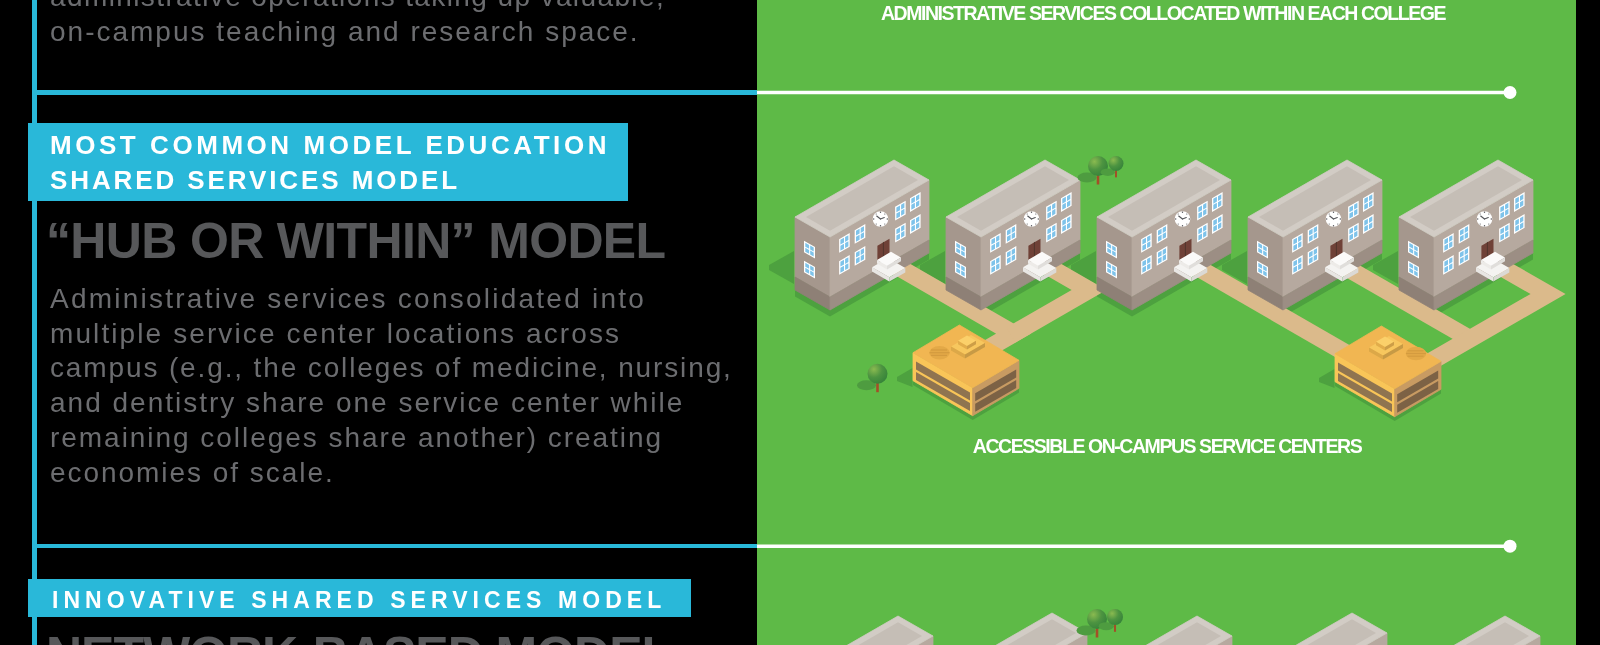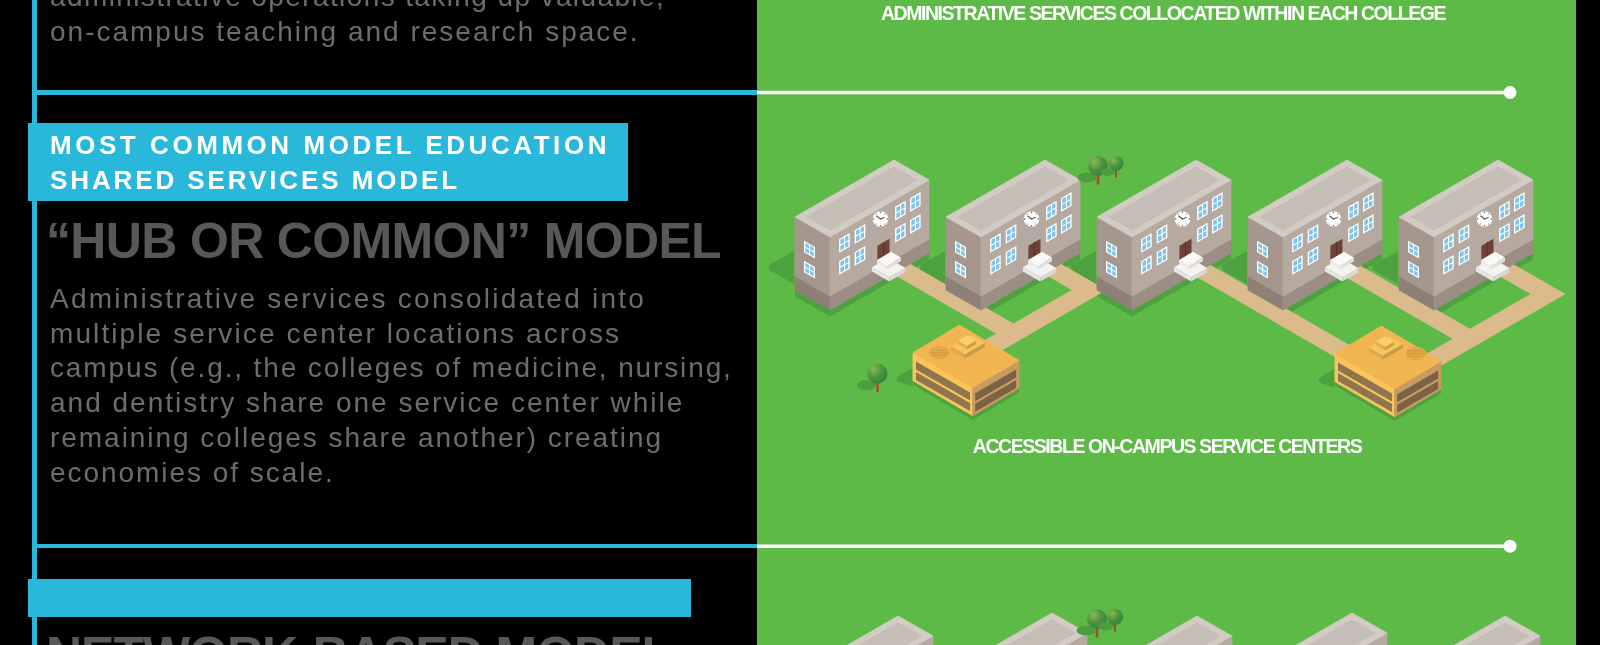--- a/index.html
+++ b/index.html
@@ -17,28 +17,29 @@
   <div class="abs" style="left:32px;top:0;width:5px;height:645px;background:#29b8d9;"></div>
 
   <div class="abs para" style="left:50px;top:-20px;"><span style="letter-spacing:1.39px;">administrative operations taking up valuable,</span><br><span style="letter-spacing:2.0px;">on-campus teaching and research space.</span></div>
 
   <div class="abs" style="left:32px;top:90.4px;width:725px;height:4.3px;background:#29b8d9;"></div>
 
   <div class="abs" style="left:28px;top:123px;width:600px;height:78px;background:#29b8d9;"></div>
 
   <div class="abs lbl" style="left:50px;top:128.4px;font-size:26px;line-height:35px;"><span style="letter-spacing:3.55px;">MOST COMMON MODEL EDUCATION</span><br><span style="letter-spacing:2.9px;text-align:center;">SHARED SERVICES MODEL</span></div>
 
-  <div class="abs" style="left:46px;top:212px;color:#57585a;font-size:50px;font-weight:bold;letter-spacing:-0.66px;white-space:nowrap;">“HUB OR COMMON” MODEL</div>
+  <div class="abs" style="left:46px;top:212px;color:#57585a;font-size:50px;font-weight:bold;letter-spacing:-0.66px;white-space:nowrap;">“HUB OR WITHIN” MODEL</div>
 
   <div class="abs para" style="left:50px;top:282px;"><span style="letter-spacing:2.24px;">Administrative services consolidated into</span><br><span style="letter-spacing:2.10px;">multiple service center locations across</span><br><span style="letter-spacing:1.87px;">campus (e.g., the colleges of medicine, nursing,</span><br><span style="letter-spacing:2.00px;">and dentistry share one service center while</span><br><span style="letter-spacing:1.96px;">remaining colleges share another) creating</span><br><span style="letter-spacing:1.96px;">economies of scale.</span></div>
 
   <div class="abs" style="left:32px;top:544.1px;width:725px;height:4.3px;background:#29b8d9;"></div>
 
   <div class="abs" style="left:28px;top:579px;width:663px;height:38px;background:#29b8d9;"></div>
 
+  <div class="abs lbl" style="left:52px;top:583.7px;font-size:23px;line-height:32px;letter-spacing:5.06px;">INNOVATIVE SHARED SERVICES MODEL</div>
 
   <div class="abs" style="left:46px;top:625.5px;color:#57585a;font-size:50px;font-weight:bold;letter-spacing:-1.02px;white-space:nowrap;">NETWORK-BASED MODEL</div>
 
   <svg class="abs" style="left:757px;top:0;" width="819" height="645" viewBox="757 0 819 645">
     <defs>
       <radialGradient id="fol" cx="0.32" cy="0.28" r="0.9">
         <stop offset="0" stop-color="#8aba50"></stop>
         <stop offset="0.45" stop-color="#4d9441"></stop>
         <stop offset="1" stop-color="#2e7d37"></stop>
       </radialGradient>

